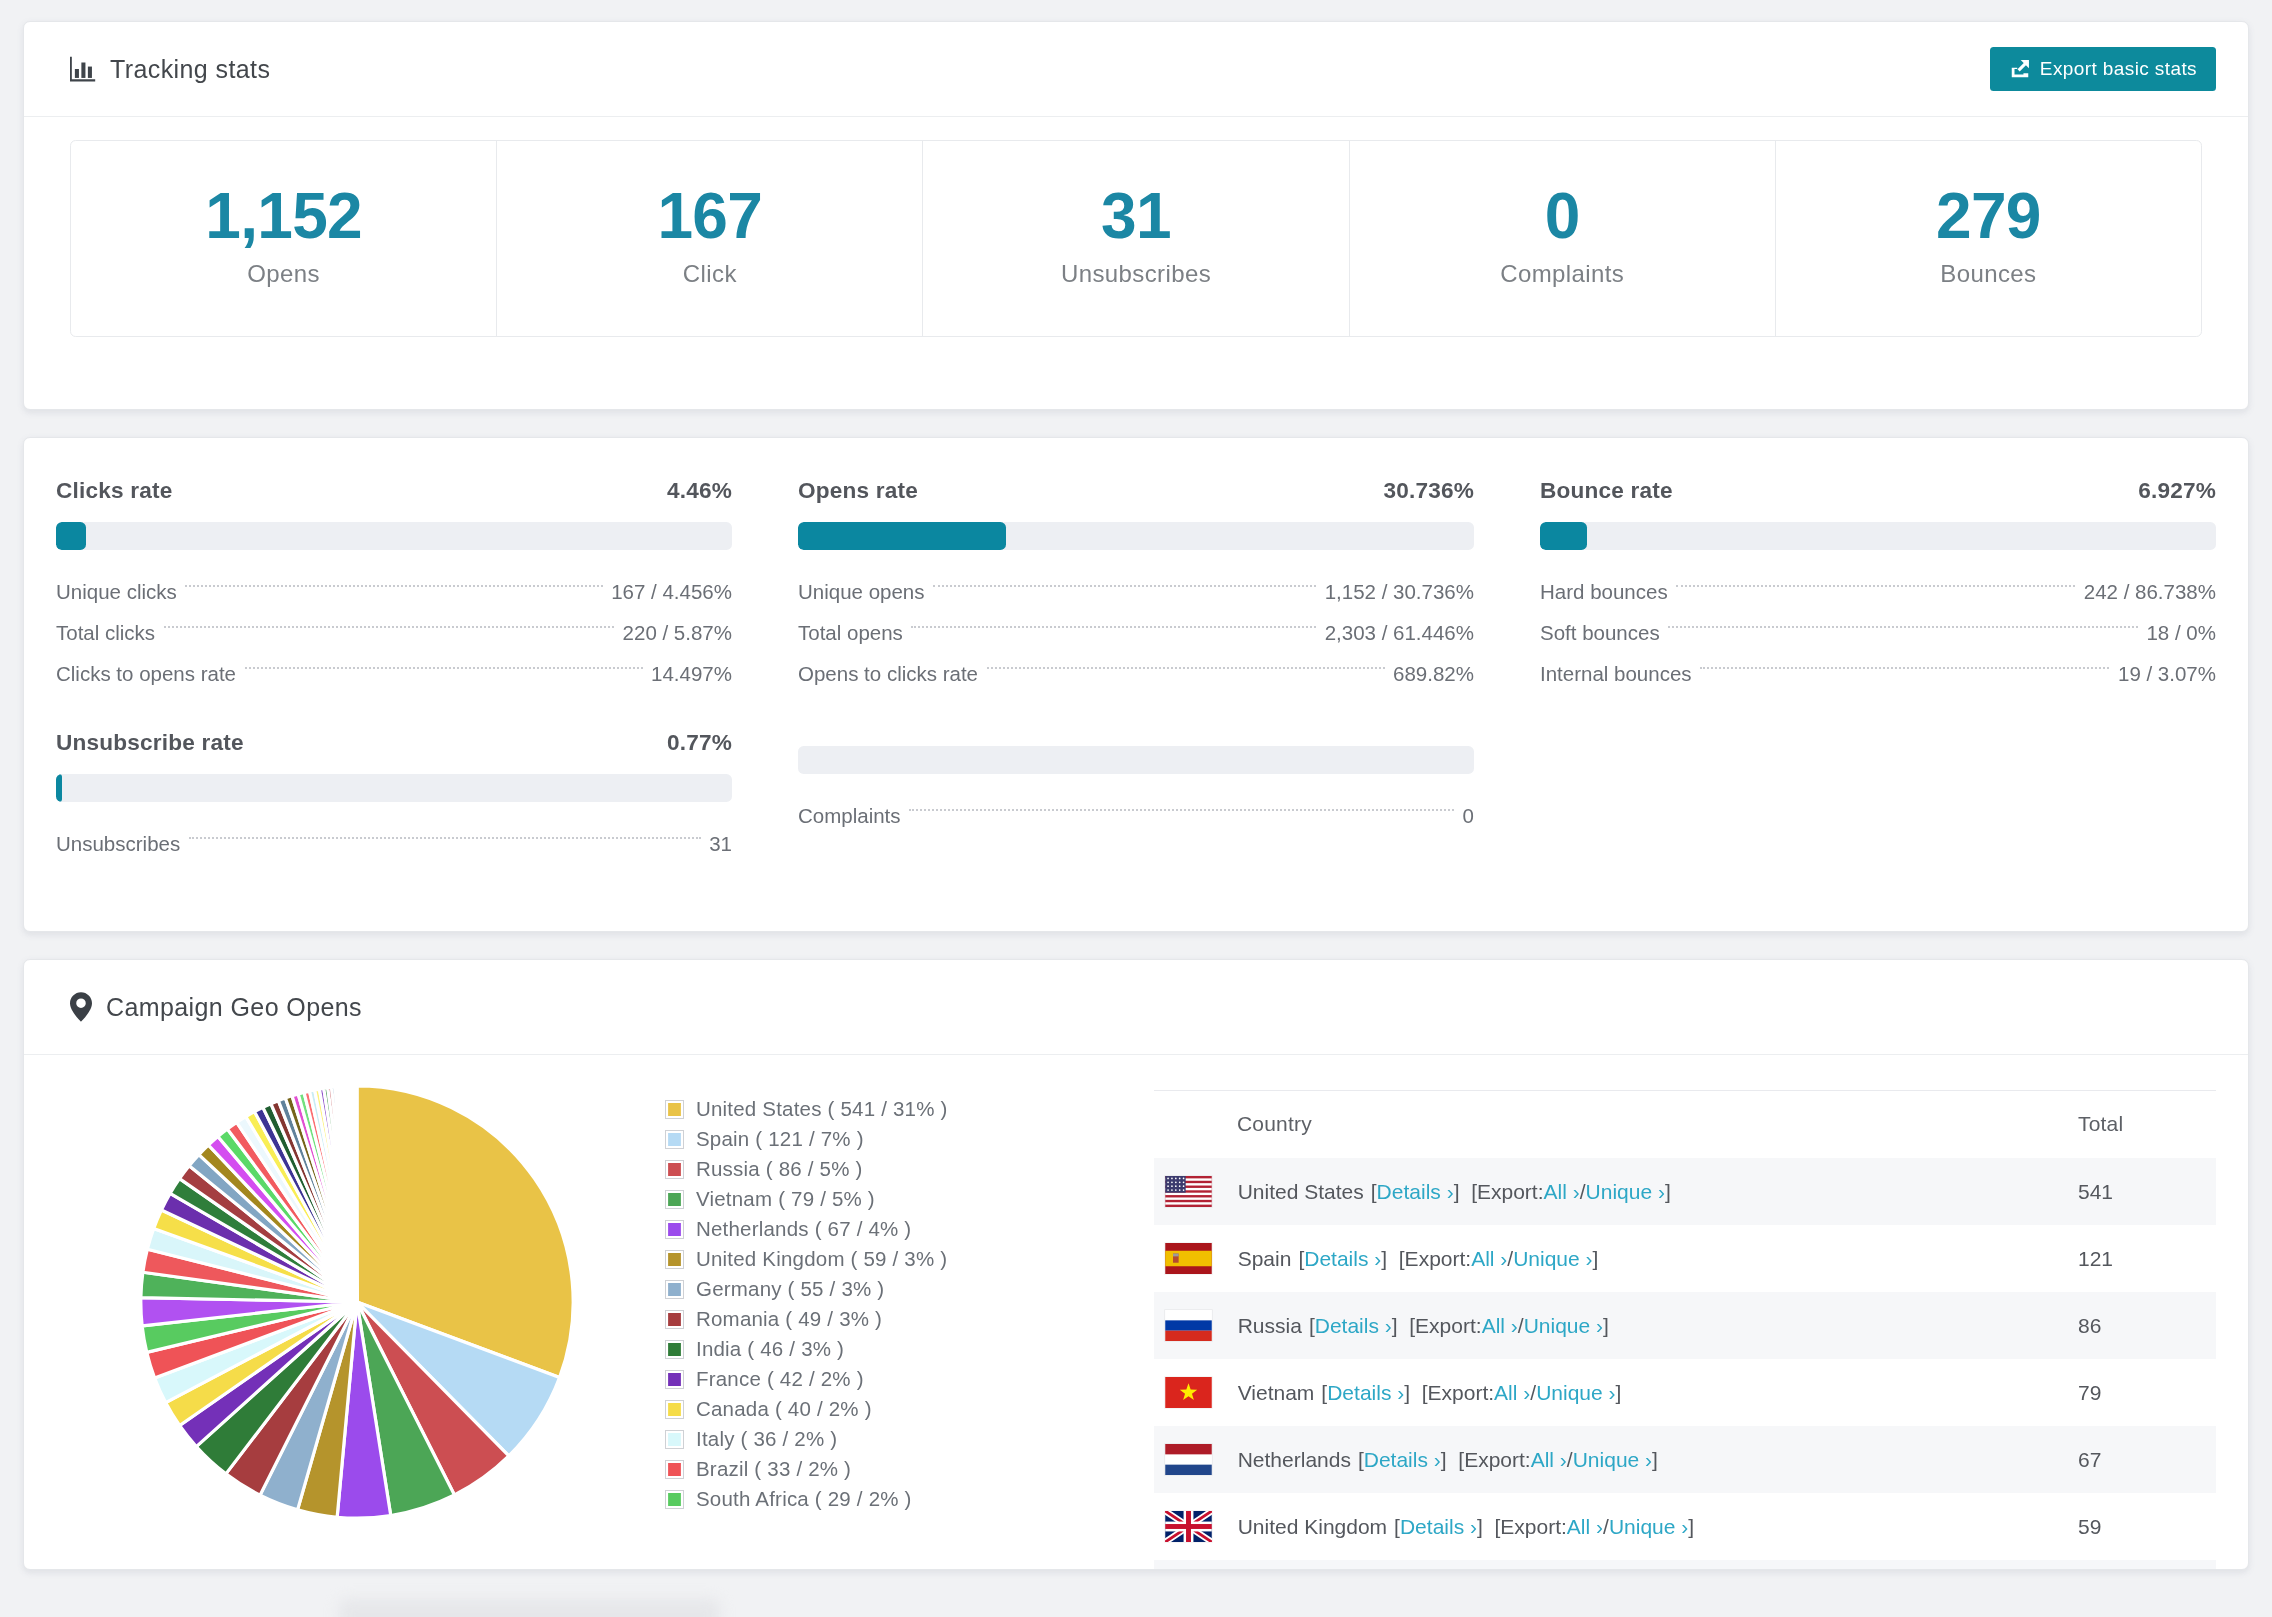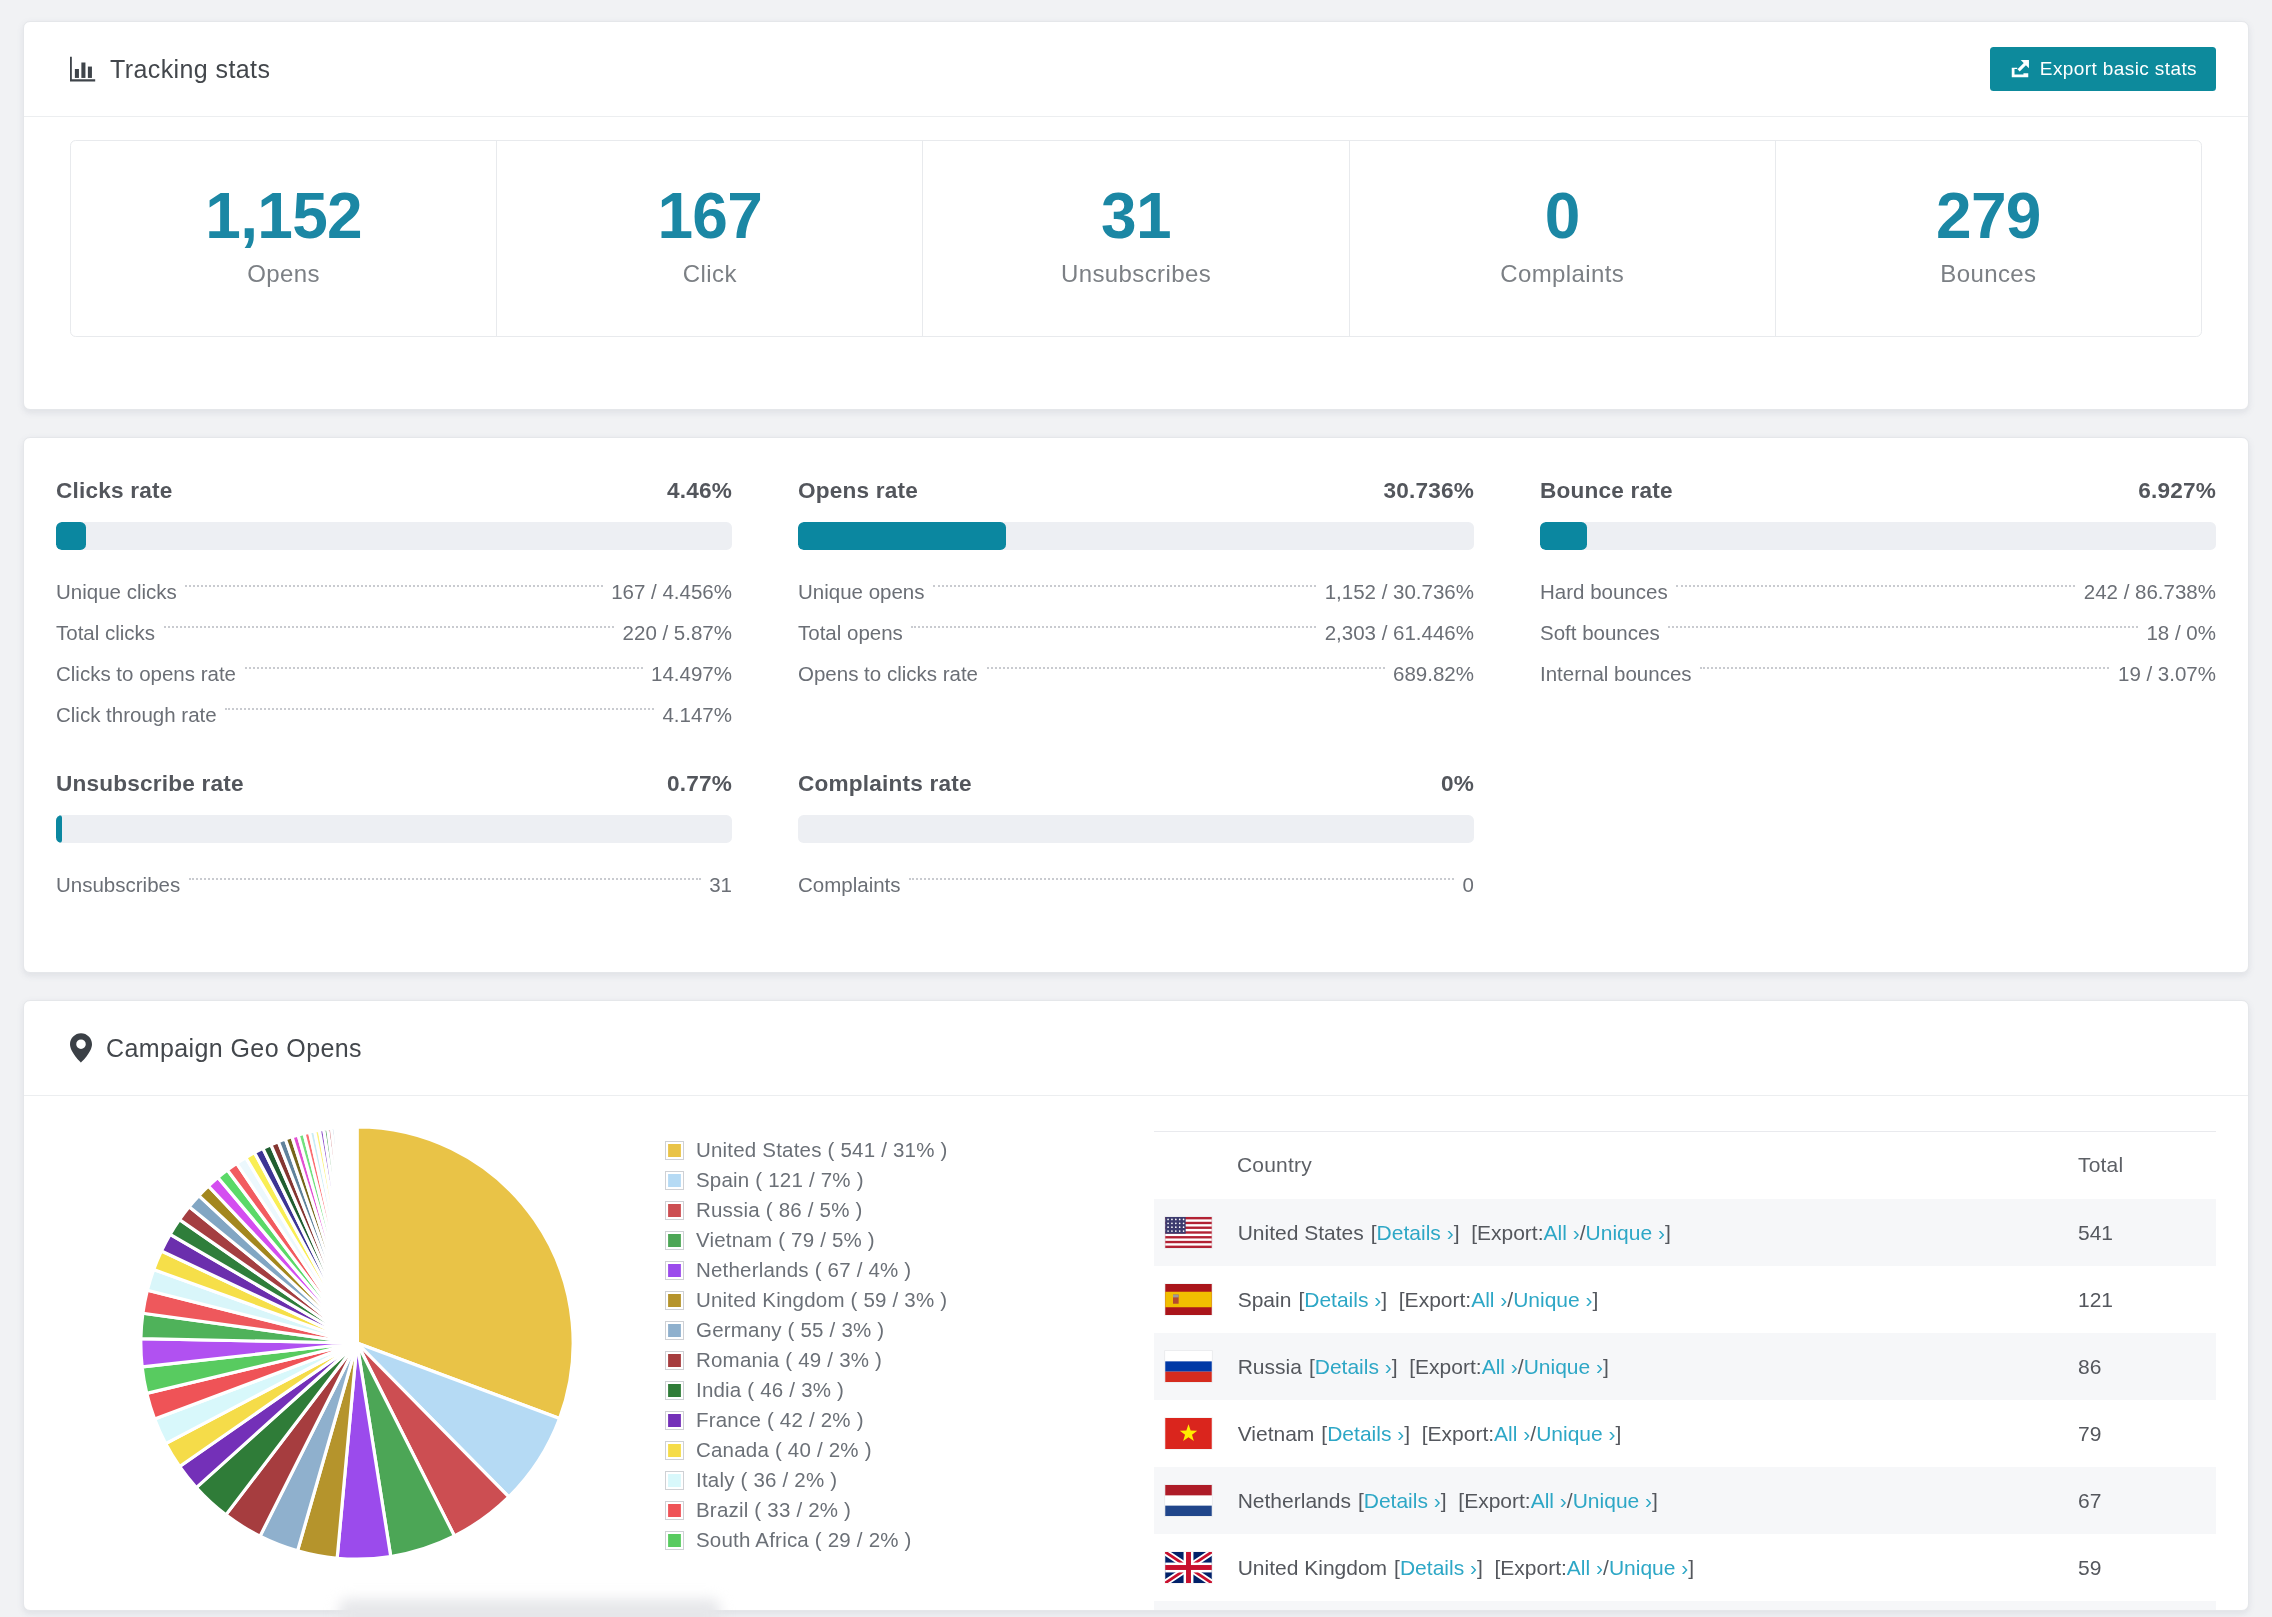--- a/index.html
+++ b/index.html
@@ -225,25 +225,20 @@
           <div class="d-row">
             <span class="d-label">Total clicks</span>
             <span class="d-dots"></span>
             <span class="d-val">220 / 5.87%</span>
           </div>
           <div class="d-row">
             <span class="d-label">Clicks to opens rate</span>
             <span class="d-dots"></span>
             <span class="d-val">14.497%</span>
           </div>
-          <div class="d-row">
-            <span class="d-label">Click through rate</span>
-            <span class="d-dots"></span>
-            <span class="d-val">4.147%</span>
-          </div>
         </div>
         <div class="rate-block">
           <div class="rate-head">
             <span>Opens rate</span>
             <span>30.736%</span>
           </div>
           <div class="bar">
             <div class="fill" style="width:30.736%;background:#0b87a0"></div>
           </div>
           <div class="d-row">
@@ -294,24 +289,20 @@
           <div class="bar">
             <div class="fill" style="width:0.77%;background:#0b87a0"></div>
           </div>
           <div class="d-row">
             <span class="d-label">Unsubscribes</span>
             <span class="d-dots"></span>
             <span class="d-val">31</span>
           </div>
         </div>
         <div class="rate-block">
-          <div class="rate-head">
-            <span>Complaints rate</span>
-            <span>0%</span>
-          </div>
           <div class="bar"></div>
           <div class="d-row">
             <span class="d-label">Complaints</span>
             <span class="d-dots"></span>
             <span class="d-val">0</span>
           </div>
         </div>
       </div>
   </section>
 

